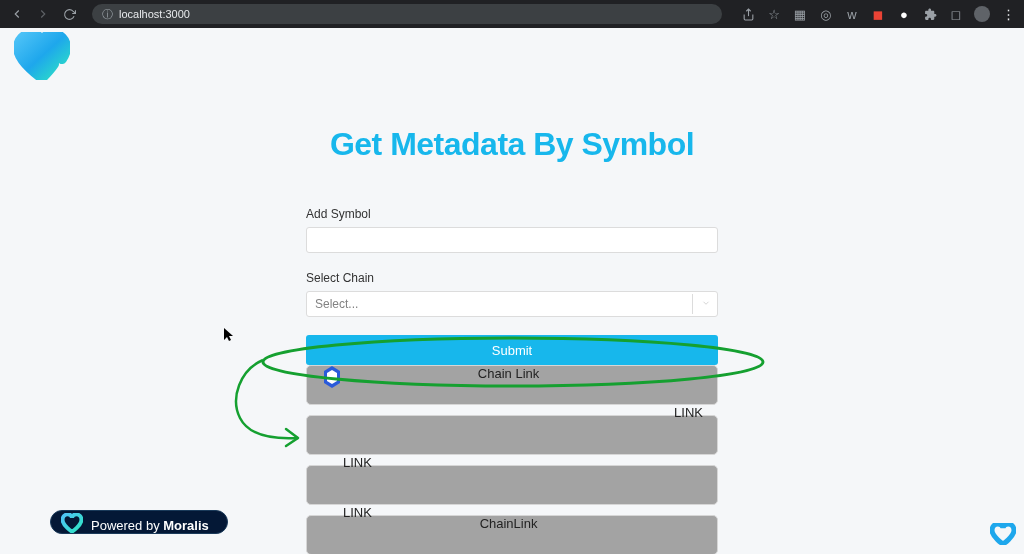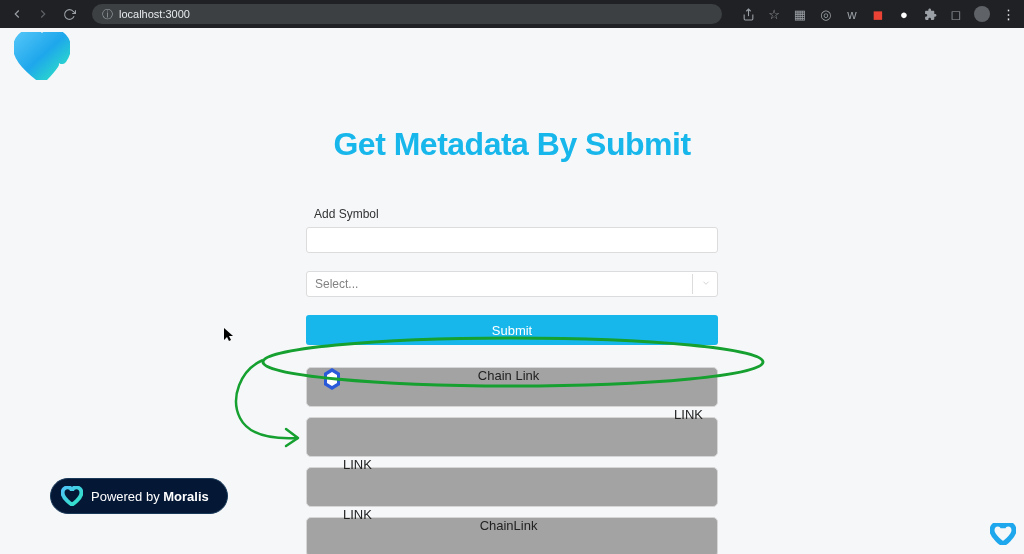--- a/index.html
+++ b/index.html
@@ -95,21 +95,20 @@
       font-weight: 800;
       font-size: 32px;
       text-align: center;
       letter-spacing: -0.5px;
       margin-bottom: 44px;
     }
     .label {
       font-size: 12px;
       color: #333;
       margin-bottom: 6px;
-      margin-left: 8px;
     }
     .text-input {
       width: 100%;
       height: 26px;
       border: 1px solid #dcdcdc;
       border-radius: 3px;
       background: #fff;
       padding: 0 8px;
       font-size: 12px;
     }
@@ -146,21 +145,20 @@
     .submit-btn {
       width: 100%;
       height: 30px;
       background: #17b7ec;
       color: #fff;
       border: none;
       border-radius: 3px;
       font-size: 13px;
       font-weight: 500;
       cursor: pointer;
-      margin-bottom: 22px;
     }
     .result-card {
       width: 100%;
       height: 40px;
       border: 1px solid #d6d6d6;
       border-radius: 5px;
       background: #a3a3a3;
       display: flex;
       align-items: flex-start;
       padding: 0 14px;
@@ -180,28 +178,28 @@
       color: #222;
     }
     .result-symbol {
       font-size: 13px;
       color: #222;
       font-weight: 500;
       margin-top: 39px;
     }
     .powered-badge {
       position: absolute;
-      bottom: 40px;
+      bottom: 20px;
       left: 50px;
       background: #041836;
       border-radius: 20px;
-      height: 36px;
+      height: 24px;
       padding: 0 18px 0 10px;
       display: flex;
-      align-items: center;
+      align-items: flex-end;
       gap: 8px;
       color: #fff;
       font-size: 13px;
       border: 1px solid #1a3a5a;
     }
     .powered-text { font-weight: 400; }
     .powered-text strong { font-weight: 700; }
     .bottom-right-logo {
       position: absolute;
       bottom: 5px;
@@ -281,28 +279,29 @@
           <stop offset="0%" stop-color="#4fc3f7"></stop>
           <stop offset="50%" stop-color="#1ea7ec"></stop>
           <stop offset="100%" stop-color="#2ee6c2"></stop>
         </linearGradient>
       </defs>
       <path fill="url(#lg1)" d="M28,46 C28,46 4,30 4,16 C4,8 10,2 17,2 C23,2 27,6 28,10 C29,6 33,2 39,2 C46,2 52,8 52,16 C52,20 50,24 48,27 M28,46 C26,44 16,35 10,26 M28,46 C30,44 36,38 40,32" stroke="url(#lg1)" stroke-width="10" stroke-linecap="round"></path>
     </svg>
   </div>
 
   <div class="content">
-    <h1 class="title">Get Metadata By Submit</h1>
+    <h1 class="title">Get Metadata By Symbol</h1>
 
     <div class="field-group">
       <div class="label">Add Symbol</div>
       <input class="text-input" type="text" style="">
     </div>
 
     <div class="field-group">
+      <div class="label">Select Chain</div>
       <div class="select-wrap">
         <span>Select...</span>
         <div class="select-divider"></div>
         <span class="select-chev">
           <svg width="10" height="10" viewBox="0 0 24 24" fill="none" stroke="currentColor" stroke-width="2">
               <polyline points="6 9 12 15 18 9"></polyline>
             </svg>
         </span>
       </div>
     </div>

